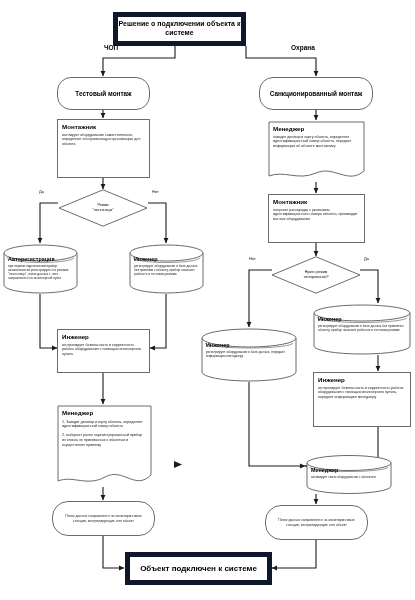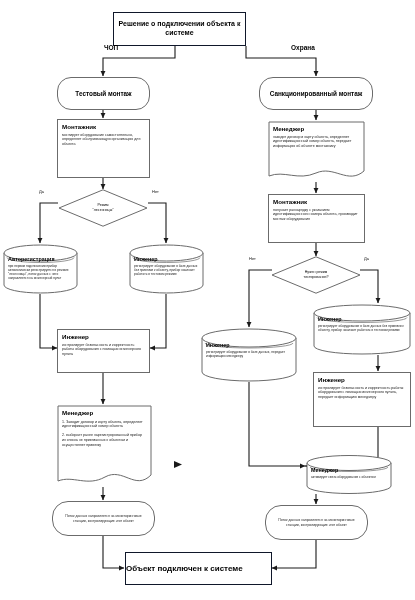--- a/index.html
+++ b/index.html
@@ -9,22 +9,22 @@
   .node{position:absolute;box-sizing:border-box;}
   .title{font-weight:bold;font-size:6.2px;line-height:1.25;}
   .body{font-size:3.6px;line-height:1.32;color:#222;}
   
   .rect{border:1px solid #6b6b6b;background:#fff;padding:3px 4px;}
   
   .term{border:1px solid #6b6b6b;background:#fff;border-radius:14px;
         display:flex;align-items:center;justify-content:center;text-align:center;}
   .term .title{font-size:6.4px;}
   
-  .startbox{border:1px solid #0f172a;background:#fff;display:flex;
-            align-items:center;justify-content:flex-start;text-align:center;}
+  .startbox{border:5px solid #0f172a;background:#fff;display:flex;
+            align-items:center;justify-content:center;text-align:center;}
   .startbox .title{font-size:7px;}
   
   .diamond-wrap{position:absolute;}
   .diamond-label{position:absolute;left:0;top:0;width:100%;height:100%;
       display:flex;flex-direction:column;align-items:center;justify-content:center;
       text-align:center;font-size:3.6px;line-height:1.3;}
   
   .db{position:absolute;}
   .db-content{position:absolute;left:5px;right:5px;top:12px;}
   

